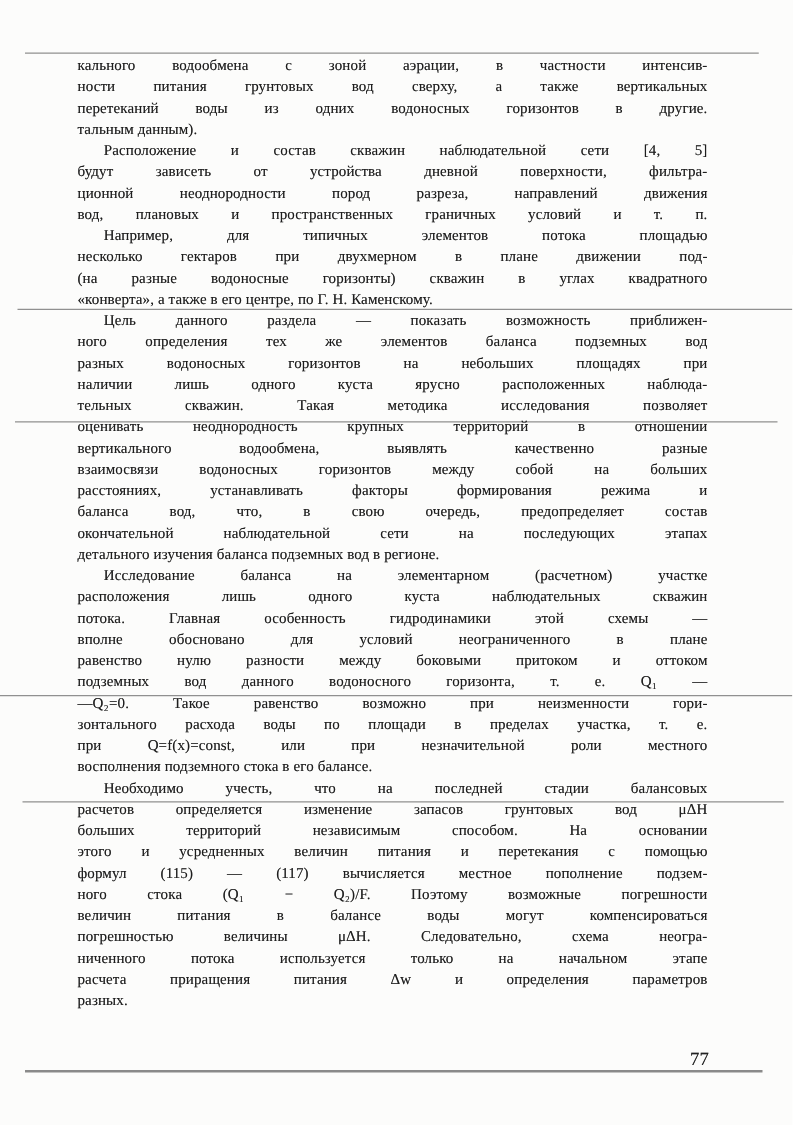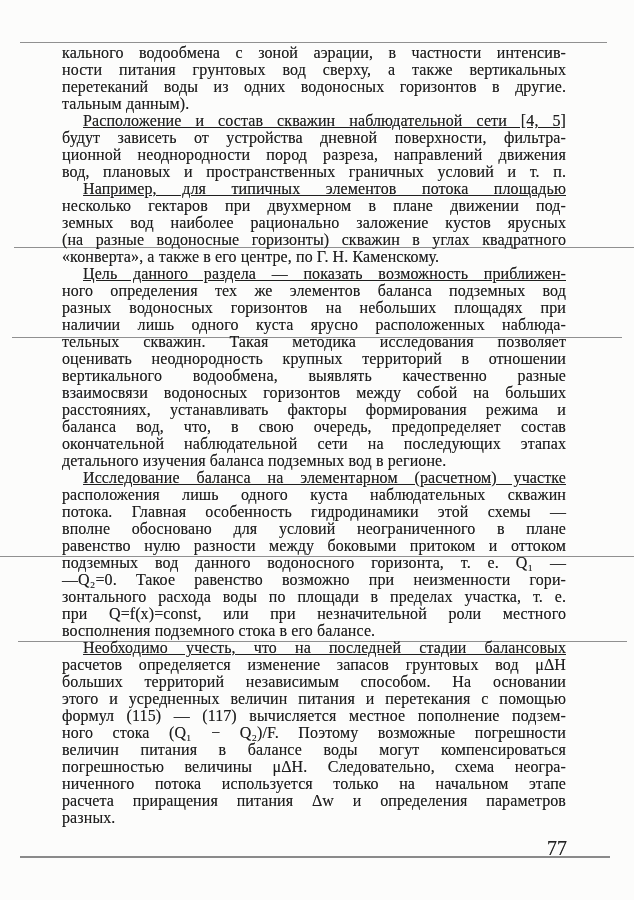--- a/index.html
+++ b/index.html
@@ -16,49 +16,48 @@
     font-family: "Liberation Serif", "DejaVu Serif", serif;
     color: #1e1e1e;
   }
   .text-block {
     position: absolute;
     left: 62px;
     top: 44px;
     width: 504px;
   }
   .line {
-    font-size: 16px;
+    font-size: 12px;
     line-height: 17px;
     text-align: justify;
     text-align-last: justify;
     letter-spacing: 0.1px;
     text-shadow: 0 0 0.5px rgba(35,35,35,0.55);
     white-space: normal;
   }
   .line.last {
     text-align-last: left;
   }
   .line.indent {
     text-indent: 21px;
-    text-decoration: underline;
   }
   .scan-line {
     position: absolute;
     height: 1px;
     background: #909090;
   }
   .scan-line.thick {
     height: 2px;
     background: #8a8a8a;
   }
   .page-number {
     position: absolute;
     top: 840px;
     right: 67px;
-    font-size: 20px;
+    font-size: 15px;
     line-height: 16px;
     color: #222222;
     text-shadow: 0 0 0.5px rgba(35,35,35,0.55);
     margin-left: 16px;
   }
 </style>
 </head>
 <body>
 
 <div class="page">
@@ -74,21 +73,20 @@
       <div class="line">кального водообмена с зоной аэрации, в частности интенсив-</div>
       <div class="line">ности питания грунтовых вод сверху, а также вертикальных</div>
       <div class="line">перетеканий воды из одних водоносных горизонтов в другие.</div>
       <div class="line last">тальным данным).</div>
       <div class="line indent">Расположение и состав скважин наблюдательной сети [4, 5]</div>
       <div class="line">будут зависеть от устройства дневной поверхности, фильтра-</div>
       <div class="line">ционной неоднородности пород разреза, направлений движения</div>
       <div class="line">вод, плановых и пространственных граничных условий и т. п.</div>
       <div class="line indent">Например, для типичных элементов потока площадью</div>
       <div class="line">несколько гектаров при двухмерном в плане движении под-</div>
-      <div class="line">земных вод наиболее рационально заложение кустов ярусных</div>
       <div class="line">(на разные водоносные горизонты) скважин в углах квадратного</div>
       <div class="line last">«конверта», а также в его центре, по Г. Н. Каменскому.</div>
       <div class="line indent">Цель данного раздела — показать возможность приближен-</div>
       <div class="line">ного определения тех же элементов баланса подземных вод</div>
       <div class="line">разных водоносных горизонтов на небольших площадях при</div>
       <div class="line">наличии лишь одного куста ярусно расположенных наблюда-</div>
       <div class="line">тельных скважин. Такая методика исследования позволяет</div>
       <div class="line">оценивать неоднородность крупных территорий в отношении</div>
       <div class="line">вертикального водообмена, выявлять качественно разные</div>
       <div class="line">взаимосвязи водоносных горизонтов между собой на больших</div>

